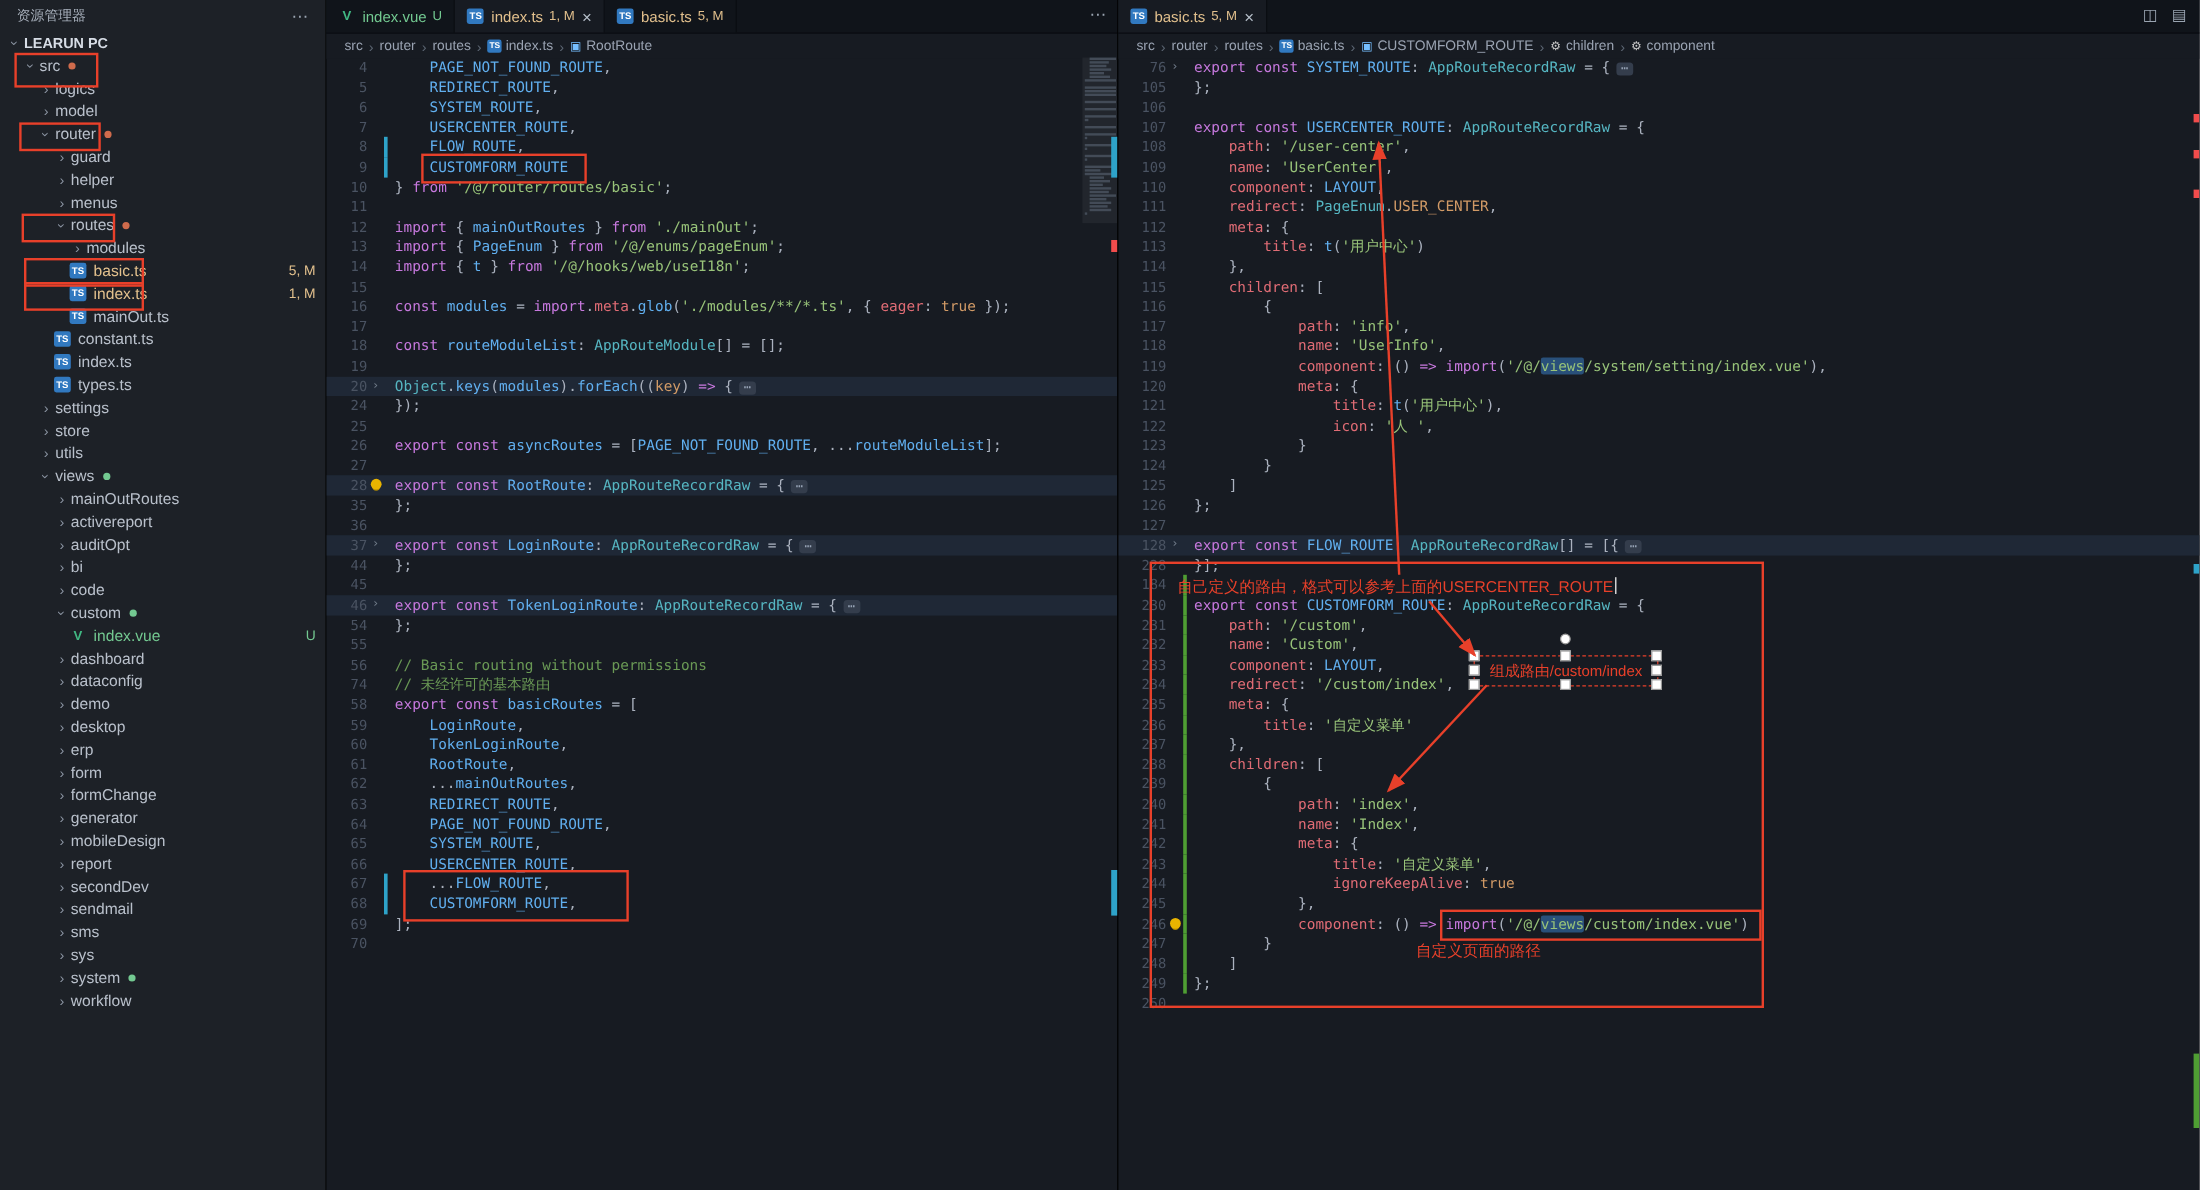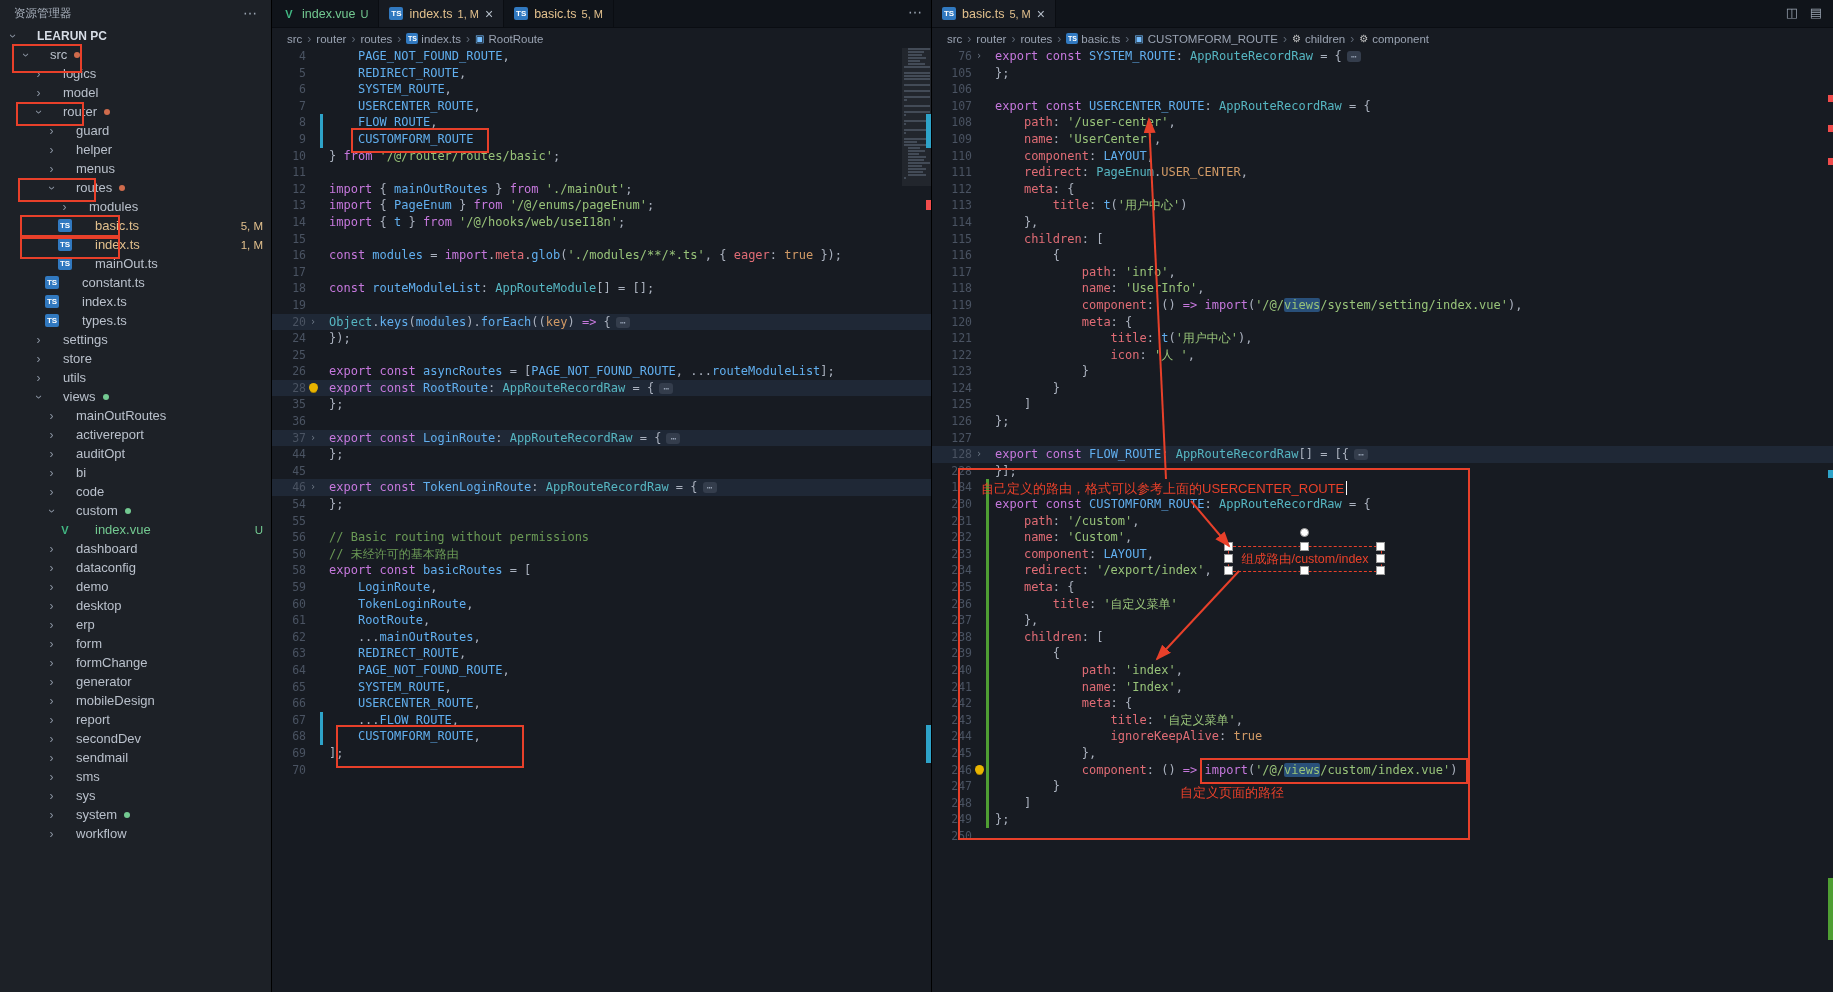--- a/index.html
+++ b/index.html
@@ -5,21 +5,21 @@
   html,body{margin:0;padding:0;background:#0d1014;}
   #stage{position:relative;width:1833px;height:992px;overflow:hidden;background:#e5e5e5;font-family:"Liberation Sans",sans-serif;}
   
   #sidebar{position:absolute;left:0;top:0;width:271px;height:992px;background:#1d2127;color:#b9c0cb;z-index:1;}
   .side-header{height:26px;display:flex;align-items:center;padding:0 14px;font-size:11.5px;color:#a8b0bc;}
   .side-header .more{margin-left:auto;color:#9aa4b1;font-size:14px;cursor:pointer;}
   .trow{height:19px;display:flex;align-items:center;font-size:13px;white-space:nowrap;padding-right:8px;}
   .trow.root .tlabel{font-weight:bold;color:#d7dde6;font-size:12px;}
   .tchev{width:13px;flex:none;color:#8a93a1;font-size:12px;line-height:12px;text-align:center;}
   .tchev.exp{transform:rotate(90deg);}
-  .tlabel{margin-left:18px;}
+  .tlabel{margin-left:1px;}
   .tdot{width:6px;height:6px;border-radius:50%;margin-left:7px;flex:none;}
   .tbadge{margin-left:auto;font-size:11.5px;}
   .ficon{display:inline-flex;align-items:center;justify-content:center;flex:none;font-family:"Liberation Sans",sans-serif;}
   .ficon.ts{width:14px;height:13px;background:#3179c0;color:#fff;font-size:8px;font-weight:700;border-radius:2px;margin-right:5px;}
   .ficon.vue{width:14px;height:13px;color:#41b883;font-weight:700;font-size:11px;margin-right:5px;}
   .ficon.mini{width:12px;height:11px;font-size:7px;margin-right:3px;}
   
   .group{position:absolute;top:0;height:992px;background:#171b22;border-left:1px solid #000;}
   #group-mid{left:271px;width:660px;}
   #group-right{left:931px;width:902px;}
@@ -309,31 +309,32 @@
         <div class="crow"><span class="lnum">14</span><span class="lfold"></span><span class="lgit"></span><span class="ltext"><span class="tk-kw">import</span><span> { </span><span class="tk-def">t</span><span> } </span><span class="tk-kw">from</span><span> </span><span class="tk-str">'/@/hooks/web/useI18n'</span><span>;</span></span></div>
         <div class="crow"><span class="lnum">15</span><span class="lfold"></span><span class="lgit"></span><span class="ltext"></span></div>
         <div class="crow"><span class="lnum">16</span><span class="lfold"></span><span class="lgit"></span><span class="ltext"><span class="tk-kw">const</span><span> </span><span class="tk-def">modules</span><span> = </span><span class="tk-kw">import</span><span>.</span><span class="tk-prop">meta</span><span>.</span><span class="tk-fn">glob</span><span>(</span><span class="tk-str">'./modules/**/*.ts'</span><span>, { </span><span class="tk-prop">eager</span><span>: </span><span class="tk-num">true</span><span> });</span></span></div>
         <div class="crow"><span class="lnum">17</span><span class="lfold"></span><span class="lgit"></span><span class="ltext"></span></div>
         <div class="crow"><span class="lnum">18</span><span class="lfold"></span><span class="lgit"></span><span class="ltext"><span class="tk-kw">const</span><span> </span><span class="tk-def">routeModuleList</span><span>: </span><span class="tk-cls">AppRouteModule</span><span>[] = [];</span></span></div>
         <div class="crow"><span class="lnum">19</span><span class="lfold"></span><span class="lgit"></span><span class="ltext"></span></div>
         <div class="crow hl"><span class="lnum">20</span><span class="lfold">›</span><span class="lgit"></span><span class="ltext"><span class="tk-cls">Object</span><span>.</span><span class="tk-fn">keys</span><span>(</span><span class="tk-def">modules</span><span>).</span><span class="tk-fn">forEach</span><span>((</span><span class="tk-num">key</span><span>) </span><span class="tk-kw">=&gt;</span><span> {</span><span class="tk-fold">⋯</span></span></div>
         <div class="crow"><span class="lnum">24</span><span class="lfold"></span><span class="lgit"></span><span class="ltext"><span>});</span></span></div>
         <div class="crow"><span class="lnum">25</span><span class="lfold"></span><span class="lgit"></span><span class="ltext"></span></div>
         <div class="crow"><span class="lnum">26</span><span class="lfold"></span><span class="lgit"></span><span class="ltext"><span class="tk-kw">export</span><span> </span><span class="tk-kw">const</span><span> </span><span class="tk-def">asyncRoutes</span><span> = [</span><span class="tk-def">PAGE_NOT_FOUND_ROUTE</span><span>, ...</span><span class="tk-def">routeModuleList</span><span>];</span></span></div>
+        <div class="crow"><span class="lnum">27</span><span class="lfold"></span><span class="lgit"></span><span class="ltext"></span></div>
         <div class="crow hl"><span class="lnum">28</span><span class="lfold bulb"></span><span class="lgit"></span><span class="ltext"><span class="tk-kw">export</span><span> </span><span class="tk-kw">const</span><span> </span><span class="tk-def">RootRoute</span><span>: </span><span class="tk-cls">AppRouteRecordRaw</span><span> = {</span><span class="tk-fold">⋯</span></span></div>
         <div class="crow"><span class="lnum">35</span><span class="lfold"></span><span class="lgit"></span><span class="ltext"><span>};</span></span></div>
         <div class="crow"><span class="lnum">36</span><span class="lfold"></span><span class="lgit"></span><span class="ltext"></span></div>
         <div class="crow hl"><span class="lnum">37</span><span class="lfold">›</span><span class="lgit"></span><span class="ltext"><span class="tk-kw">export</span><span> </span><span class="tk-kw">const</span><span> </span><span class="tk-def">LoginRoute</span><span>: </span><span class="tk-cls">AppRouteRecordRaw</span><span> = {</span><span class="tk-fold">⋯</span></span></div>
         <div class="crow"><span class="lnum">44</span><span class="lfold"></span><span class="lgit"></span><span class="ltext"><span>};</span></span></div>
         <div class="crow"><span class="lnum">45</span><span class="lfold"></span><span class="lgit"></span><span class="ltext"></span></div>
         <div class="crow hl"><span class="lnum">46</span><span class="lfold">›</span><span class="lgit"></span><span class="ltext"><span class="tk-kw">export</span><span> </span><span class="tk-kw">const</span><span> </span><span class="tk-def">TokenLoginRoute</span><span>: </span><span class="tk-cls">AppRouteRecordRaw</span><span> = {</span><span class="tk-fold">⋯</span></span></div>
         <div class="crow"><span class="lnum">54</span><span class="lfold"></span><span class="lgit"></span><span class="ltext"><span>};</span></span></div>
         <div class="crow"><span class="lnum">55</span><span class="lfold"></span><span class="lgit"></span><span class="ltext"></span></div>
         <div class="crow"><span class="lnum">56</span><span class="lfold"></span><span class="lgit"></span><span class="ltext"><span class="tk-cmt">// Basic routing without permissions</span></span></div>
-        <div class="crow"><span class="lnum">50</span><span class="lfold"></span><span class="lgit"></span><span class="ltext"><span class="tk-cmt">// 未经许可的基本路由</span></span></div>
+        <div class="crow"><span class="lnum">74</span><span class="lfold"></span><span class="lgit"></span><span class="ltext"><span class="tk-cmt">// 未经许可的基本路由</span></span></div>
         <div class="crow"><span class="lnum">58</span><span class="lfold"></span><span class="lgit"></span><span class="ltext"><span class="tk-kw">export</span><span> </span><span class="tk-kw">const</span><span> </span><span class="tk-def">basicRoutes</span><span> = [</span></span></div>
         <div class="crow"><span class="lnum">59</span><span class="lfold"></span><span class="lgit"></span><span class="ltext"><span>    </span><span class="tk-def">LoginRoute</span><span>,</span></span></div>
         <div class="crow"><span class="lnum">60</span><span class="lfold"></span><span class="lgit"></span><span class="ltext"><span>    </span><span class="tk-def">TokenLoginRoute</span><span>,</span></span></div>
         <div class="crow"><span class="lnum">61</span><span class="lfold"></span><span class="lgit"></span><span class="ltext"><span>    </span><span class="tk-def">RootRoute</span><span>,</span></span></div>
         <div class="crow"><span class="lnum">62</span><span class="lfold"></span><span class="lgit"></span><span class="ltext"><span>    ...</span><span class="tk-def">mainOutRoutes</span><span>,</span></span></div>
         <div class="crow"><span class="lnum">63</span><span class="lfold"></span><span class="lgit"></span><span class="ltext"><span>    </span><span class="tk-def">REDIRECT_ROUTE</span><span>,</span></span></div>
         <div class="crow"><span class="lnum">64</span><span class="lfold"></span><span class="lgit"></span><span class="ltext"><span>    </span><span class="tk-def">PAGE_NOT_FOUND_ROUTE</span><span>,</span></span></div>
         <div class="crow"><span class="lnum">65</span><span class="lfold"></span><span class="lgit"></span><span class="ltext"><span>    </span><span class="tk-def">SYSTEM_ROUTE</span><span>,</span></span></div>
         <div class="crow"><span class="lnum">66</span><span class="lfold"></span><span class="lgit"></span><span class="ltext"><span>    </span><span class="tk-def">USERCENTER_ROUTE</span><span>,</span></span></div>
         <div class="crow"><span class="lnum">67</span><span class="lfold"></span><span class="lgit m"></span><span class="ltext"><span>    ...</span><span class="tk-def">FLOW_ROUTE</span><span>,</span></span></div>
@@ -439,21 +440,21 @@
         <div class="crow"><span class="lnum">125</span><span class="lfold"></span><span class="lgit"></span><span class="ltext"><span>    ]</span></span></div>
         <div class="crow"><span class="lnum">126</span><span class="lfold"></span><span class="lgit"></span><span class="ltext"><span>};</span></span></div>
         <div class="crow"><span class="lnum">127</span><span class="lfold"></span><span class="lgit"></span><span class="ltext"></span></div>
         <div class="crow hl"><span class="lnum">128</span><span class="lfold">›</span><span class="lgit"></span><span class="ltext"><span class="tk-kw">export</span><span> </span><span class="tk-kw">const</span><span> </span><span class="tk-def">FLOW_ROUTE</span><span>: </span><span class="tk-cls">AppRouteRecordRaw</span><span>[] = [{</span><span class="tk-fold">⋯</span></span></div>
         <div class="crow"><span class="lnum">228</span><span class="lfold"></span><span class="lgit"></span><span class="ltext"><span>}];</span></span></div>
         <div class="crow"><span class="lnum">184</span><span class="lfold"></span><span class="lgit a"></span><span class="ltext"></span></div>
         <div class="crow"><span class="lnum">230</span><span class="lfold"></span><span class="lgit a"></span><span class="ltext"><span class="tk-kw">export</span><span> </span><span class="tk-kw">const</span><span> </span><span class="tk-def">CUSTOMFORM_ROUTE</span><span>: </span><span class="tk-cls">AppRouteRecordRaw</span><span> = {</span></span></div>
         <div class="crow"><span class="lnum">231</span><span class="lfold"></span><span class="lgit a"></span><span class="ltext"><span>    </span><span class="tk-prop">path</span><span>: </span><span class="tk-str">'/custom'</span><span>,</span></span></div>
         <div class="crow"><span class="lnum">232</span><span class="lfold"></span><span class="lgit a"></span><span class="ltext"><span>    </span><span class="tk-prop">name</span><span>: </span><span class="tk-str">'Custom'</span><span>,</span></span></div>
         <div class="crow"><span class="lnum">233</span><span class="lfold"></span><span class="lgit a"></span><span class="ltext"><span>    </span><span class="tk-prop">component</span><span>: </span><span class="tk-def">LAYOUT</span><span>,</span></span></div>
-        <div class="crow"><span class="lnum">234</span><span class="lfold"></span><span class="lgit a"></span><span class="ltext"><span>    </span><span class="tk-prop">redirect</span><span>: </span><span class="tk-str">'/export/index'</span><span>,</span></span></div>
+        <div class="crow"><span class="lnum">234</span><span class="lfold"></span><span class="lgit a"></span><span class="ltext"><span>    </span><span class="tk-prop">redirect</span><span>: </span><span class="tk-str">'/custom/index'</span><span>,</span></span></div>
         <div class="crow"><span class="lnum">235</span><span class="lfold"></span><span class="lgit a"></span><span class="ltext"><span>    </span><span class="tk-prop">meta</span><span>: {</span></span></div>
         <div class="crow"><span class="lnum">236</span><span class="lfold"></span><span class="lgit a"></span><span class="ltext"><span>        </span><span class="tk-prop">title</span><span>: </span><span class="tk-str">'自定义菜单'</span></span></div>
         <div class="crow"><span class="lnum">237</span><span class="lfold"></span><span class="lgit a"></span><span class="ltext"><span>    },</span></span></div>
         <div class="crow"><span class="lnum">238</span><span class="lfold"></span><span class="lgit a"></span><span class="ltext"><span>    </span><span class="tk-prop">children</span><span>: [</span></span></div>
         <div class="crow"><span class="lnum">239</span><span class="lfold"></span><span class="lgit a"></span><span class="ltext"><span>        {</span></span></div>
         <div class="crow"><span class="lnum">240</span><span class="lfold"></span><span class="lgit a"></span><span class="ltext"><span>            </span><span class="tk-prop">path</span><span>: </span><span class="tk-str">'index'</span><span>,</span></span></div>
         <div class="crow"><span class="lnum">241</span><span class="lfold"></span><span class="lgit a"></span><span class="ltext"><span>            </span><span class="tk-prop">name</span><span>: </span><span class="tk-str">'Index'</span><span>,</span></span></div>
         <div class="crow"><span class="lnum">242</span><span class="lfold"></span><span class="lgit a"></span><span class="ltext"><span>            </span><span class="tk-prop">meta</span><span>: {</span></span></div>
         <div class="crow"><span class="lnum">243</span><span class="lfold"></span><span class="lgit a"></span><span class="ltext"><span>                </span><span class="tk-prop">title</span><span>: </span><span class="tk-str">'自定义菜单'</span><span>,</span></span></div>
         <div class="crow"><span class="lnum">244</span><span class="lfold"></span><span class="lgit a"></span><span class="ltext"><span>                </span><span class="tk-prop">ignoreKeepAlive</span><span>: </span><span class="tk-num">true</span></span></div>

